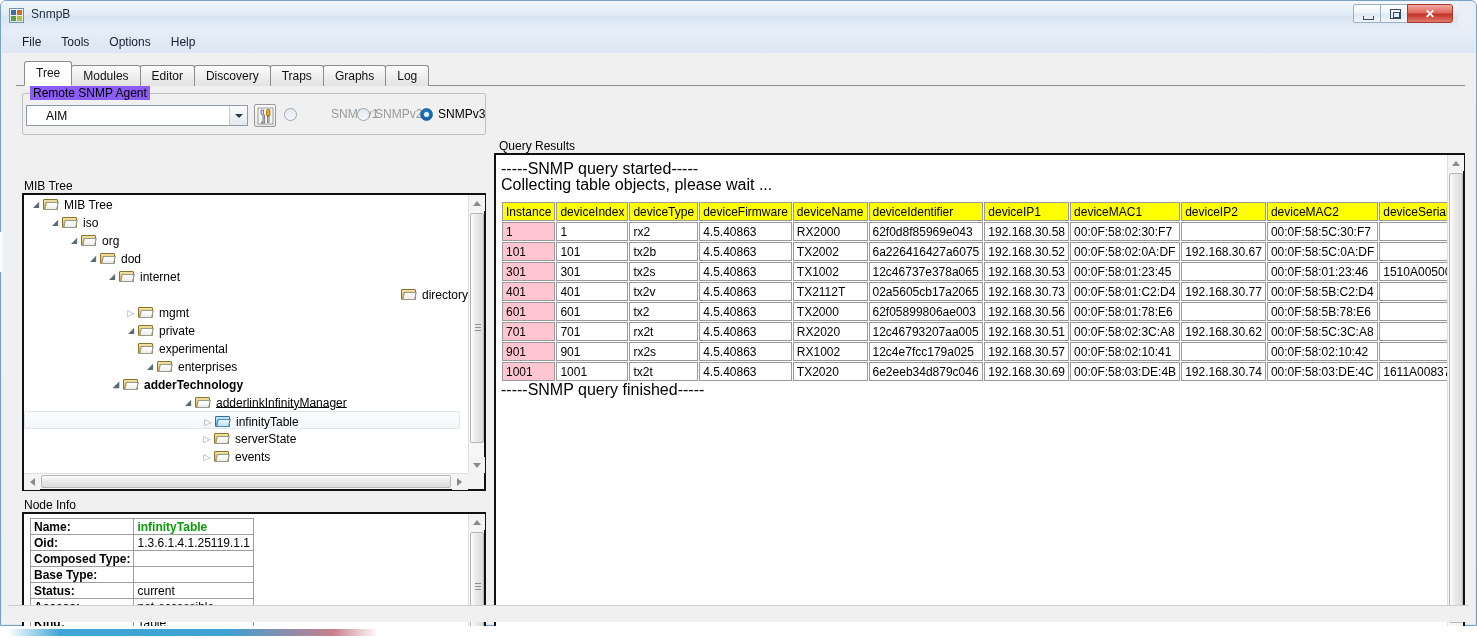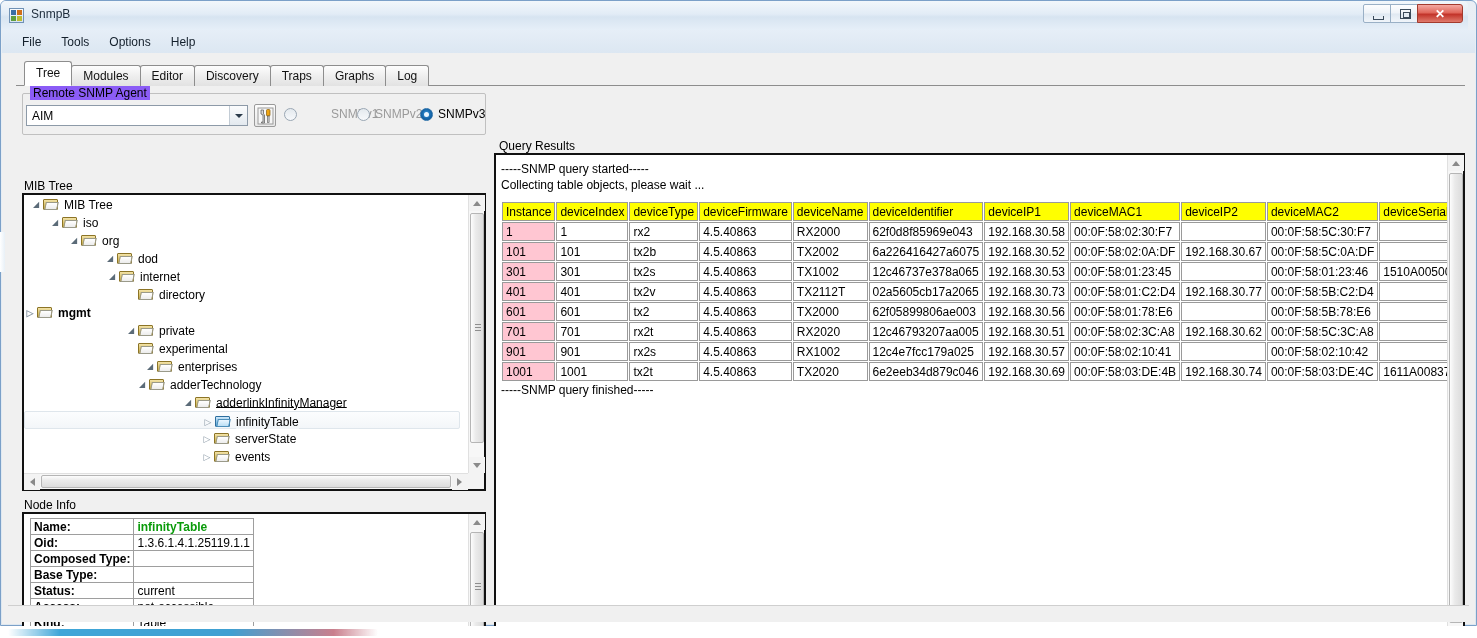--- a/index.html
+++ b/index.html
@@ -22,21 +22,21 @@
     width: 1477px; height: 626px;
     background: linear-gradient(to bottom, #e9eff5 0%, #dde7f0 100%);
     border: 1px solid #7ba0c8;
     box-sizing: border-box;
     border-radius: 6px 6px 0 0;
   }
 
   
   #titlebar {
     position: absolute;
-    left: 0; top: 0; right: 8px;
+    left: 0; top: 0; right: 18px;
     height: 29px;
     background: linear-gradient(to bottom, #f2f7fb 0%, #e2ecf6 45%, #d7e4f1 55%, #e6eff8 100%);
     border-radius: 5px 5px 0 0;
   }
   #title-icon {
     position: absolute; left: 8px; top: 7px;
     width: 15px; height: 15px;
     background: linear-gradient(to bottom,#f8fbfe,#d5e3f2);
     border: 1px solid #6f91b5;
     box-sizing: border-box;
@@ -163,21 +163,21 @@
     color: #000;
   }
   #agent-combo {
     position: absolute; left: 24px; top: 52px;
     width: 222px; height: 21px;
     background: #fff;
     border: 1px solid #8d9aa8;
     box-sizing: border-box;
     font-size: 12px;
   }
-  #agent-combo .val { position: absolute; left: 5px; top: 3px; }
+  #agent-combo .val { position: absolute; left: 19px; top: 3px; }
   #agent-combo .arrowbox {
     position: absolute; right: 0; top: 0; bottom: 0; width: 18px;
     background: linear-gradient(to bottom,#fbfcfd,#e3e9ef);
     border-left: 1px solid #c3ccd5;
     box-sizing: border-box;
   }
   #agent-combo .arrowbox::after {
     content: ""; position: absolute; left: 5px; top: 8px;
     border-left: 4px solid transparent;
     border-right: 4px solid transparent;
@@ -383,21 +383,21 @@
     background: #fff;
     border: 2px solid #111;
     box-sizing: border-box;
   }
   #qr-inner {
     position: absolute; left: 0; top: 0; right: 16px; bottom: 16px;
     overflow: hidden;
     padding: 6px 0 0 5px;
     box-sizing: border-box;
   }
-  .qr-line { font-size: 12px; line-height: 16px; white-space: nowrap; }
+  .qr-line { font-size: 16px; line-height: 16px; white-space: nowrap; }
   .qr-line.green { color: #0a8f0a; }
 
   #results-table {
     border-collapse: separate;
     border-spacing: 1px;
     margin-top: 8px;
     font-size: 12px;
   }
   #results-table th {
     background: #ffff00;
@@ -518,28 +518,28 @@
       <span class="radio-dot"></span>
       <span>SNMPv3</span>
     </div>
 
     <div id="mibtree-label">MIB Tree</div>
     <div id="mibtree-box">
       <div id="mibtree-inner">
           <div class="tnode" style="padding-left: 6px;"><span class="exp open"></span><span class="folder"><span class="f1"></span><span class="f2"></span></span><span class="lbl">MIB Tree</span></div>
           <div class="tnode" style="padding-left: 25px;"><span class="exp open"></span><span class="folder"><span class="f1"></span><span class="f2"></span></span><span class="lbl">iso</span></div>
           <div class="tnode" style="padding-left: 44px;"><span class="exp open"></span><span class="folder"><span class="f1"></span><span class="f2"></span></span><span class="lbl">org</span></div>
-          <div class="tnode" style="padding-left: 63px; margin-left: 17px;"><span class="exp open"></span><span class="folder"><span class="f1"></span><span class="f2"></span></span><span class="lbl">dod</span></div>
+          <div class="tnode" style="padding-left: 63px;"><span class="exp open"></span><span class="folder"><span class="f1"></span><span class="f2"></span></span><span class="lbl">dod</span></div>
           <div class="tnode" style="padding-left: 82px;"><span class="exp open"></span><span class="folder"><span class="f1"></span><span class="f2"></span></span><span class="lbl">internet</span></div>
-          <div class="tnode" style="padding-left: 101px;"><span class="exp"></span><span class="folder"><span class="f1"></span><span class="f2"></span></span><span class="lbl">directory</span></div>
-          <div class="tnode" style=" font-weight: bold;"><span class="exp closed"></span><span class="folder"><span class="f1"></span><span class="f2"></span></span><span class="lbl">mgmt</span></div>
+          <div class="tnode" style="padding-left: 101px; text-align: right;"><span class="exp"></span><span class="folder"><span class="f1"></span><span class="f2"></span></span><span class="lbl">directory</span></div>
+          <div class="tnode" style="padding-left: 101px;"><span class="exp closed"></span><span class="folder"><span class="f1"></span><span class="f2"></span></span><span class="lbl">mgmt</span></div>
           <div class="tnode" style="padding-left: 101px;"><span class="exp open"></span><span class="folder"><span class="f1"></span><span class="f2"></span></span><span class="lbl">private</span></div>
           <div class="tnode" style="padding-left: 101px;"><span class="exp"></span><span class="folder"><span class="f1"></span><span class="f2"></span></span><span class="lbl">experimental</span></div>
           <div class="tnode" style="padding-left: 120px;"><span class="exp open"></span><span class="folder"><span class="f1"></span><span class="f2"></span></span><span class="lbl">enterprises</span></div>
-          <div class="tnode" style="padding-left: 112px;"><span class="exp open"></span><span class="folder"><span class="f1"></span><span class="f2"></span></span><span class="lbl">adderTechnology</span></div>
+          <div class="tnode" style="padding-left: 86px; font-weight: bold;"><span class="exp open"></span><span class="folder"><span class="f1"></span><span class="f2"></span></span><span class="lbl">adderTechnology</span></div>
           <div class="tnode" style="padding-left: 158px; text-decoration: underline;"><span class="exp open"></span><span class="folder"><span class="f1"></span><span class="f2"></span></span><span class="lbl">adderlinkInfinityManager</span></div>
           <div class="tnode blue selected" style="padding-left: 177px; margin-right: 8px;"><span class="exp closed"></span><span class="folder"><span class="f1"></span><span class="f2"></span></span><span class="lbl">infinityTable</span></div>
           <div class="tnode" style="padding-left: 177px;"><span class="exp closed"></span><span class="folder"><span class="f1"></span><span class="f2"></span></span><span class="lbl">serverState</span></div>
           <div class="tnode" style="padding-left: 177px;"><span class="exp closed"></span><span class="folder"><span class="f1"></span><span class="f2"></span></span><span class="lbl">events</span></div>
         </div>
       <div class="vscroll">
         <div class="arr up"></div>
         <div class="thumb" style="top:18px;height:230px;">
             <span class="grip"></span>
           </div>

